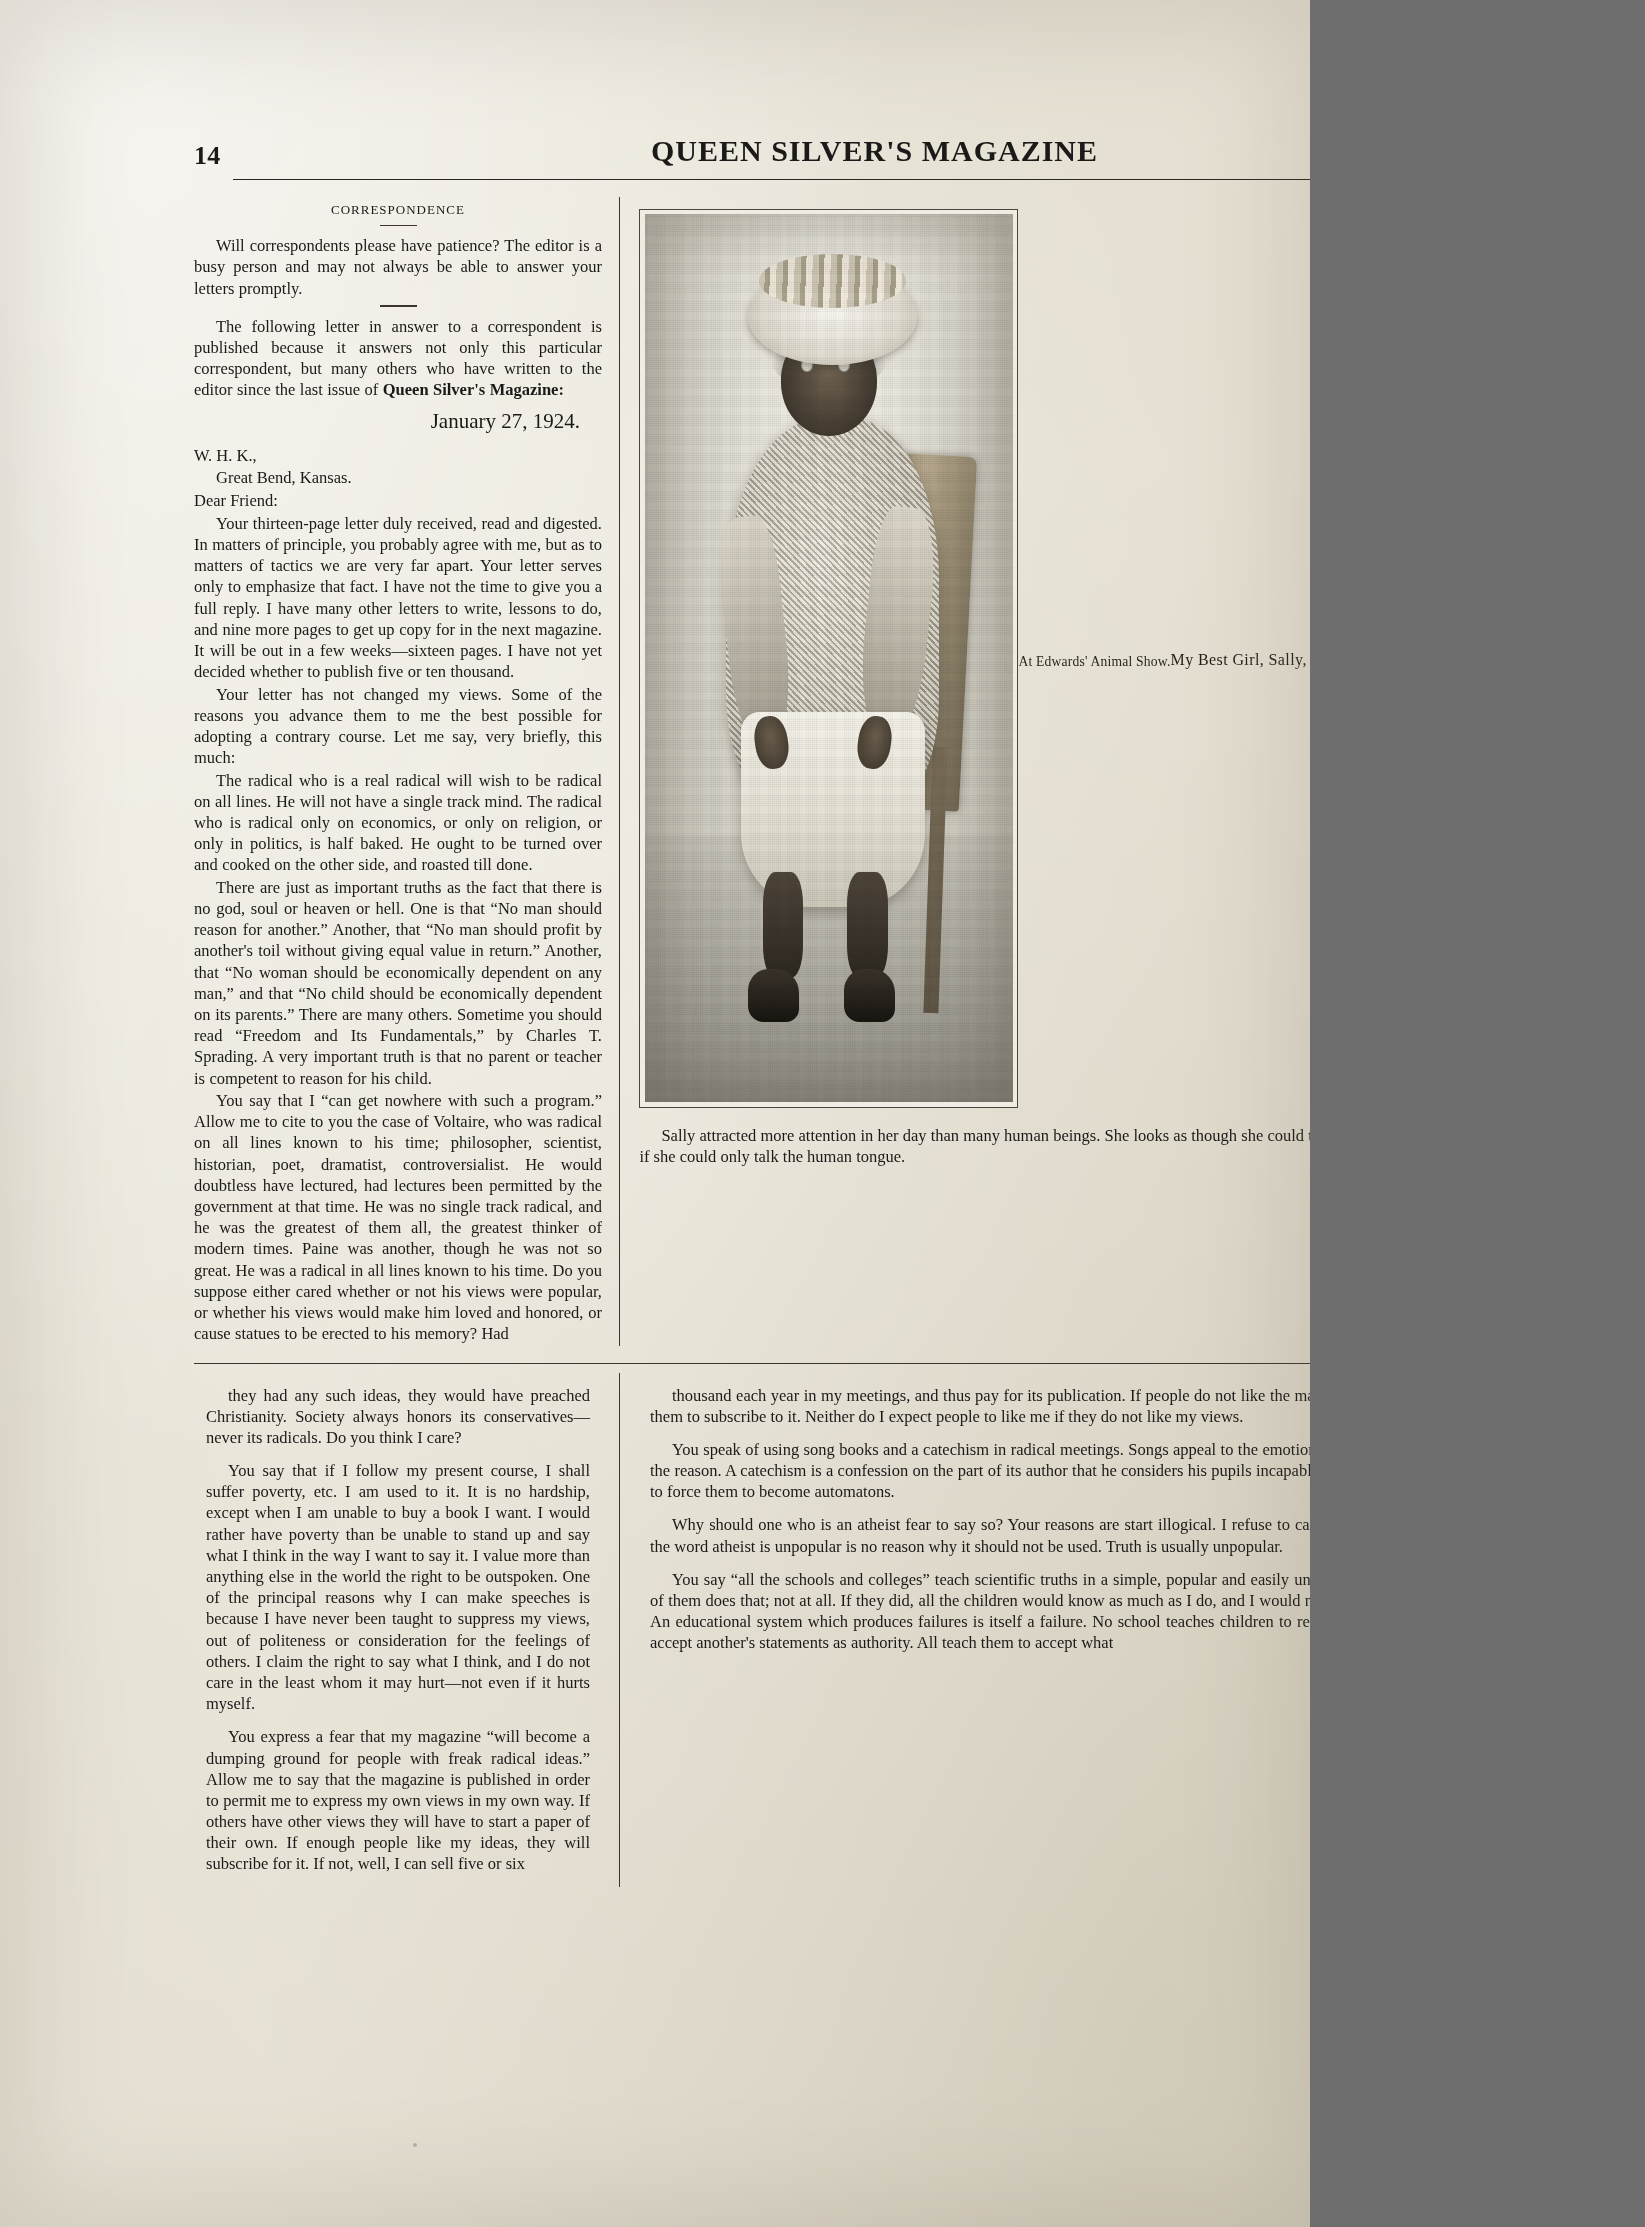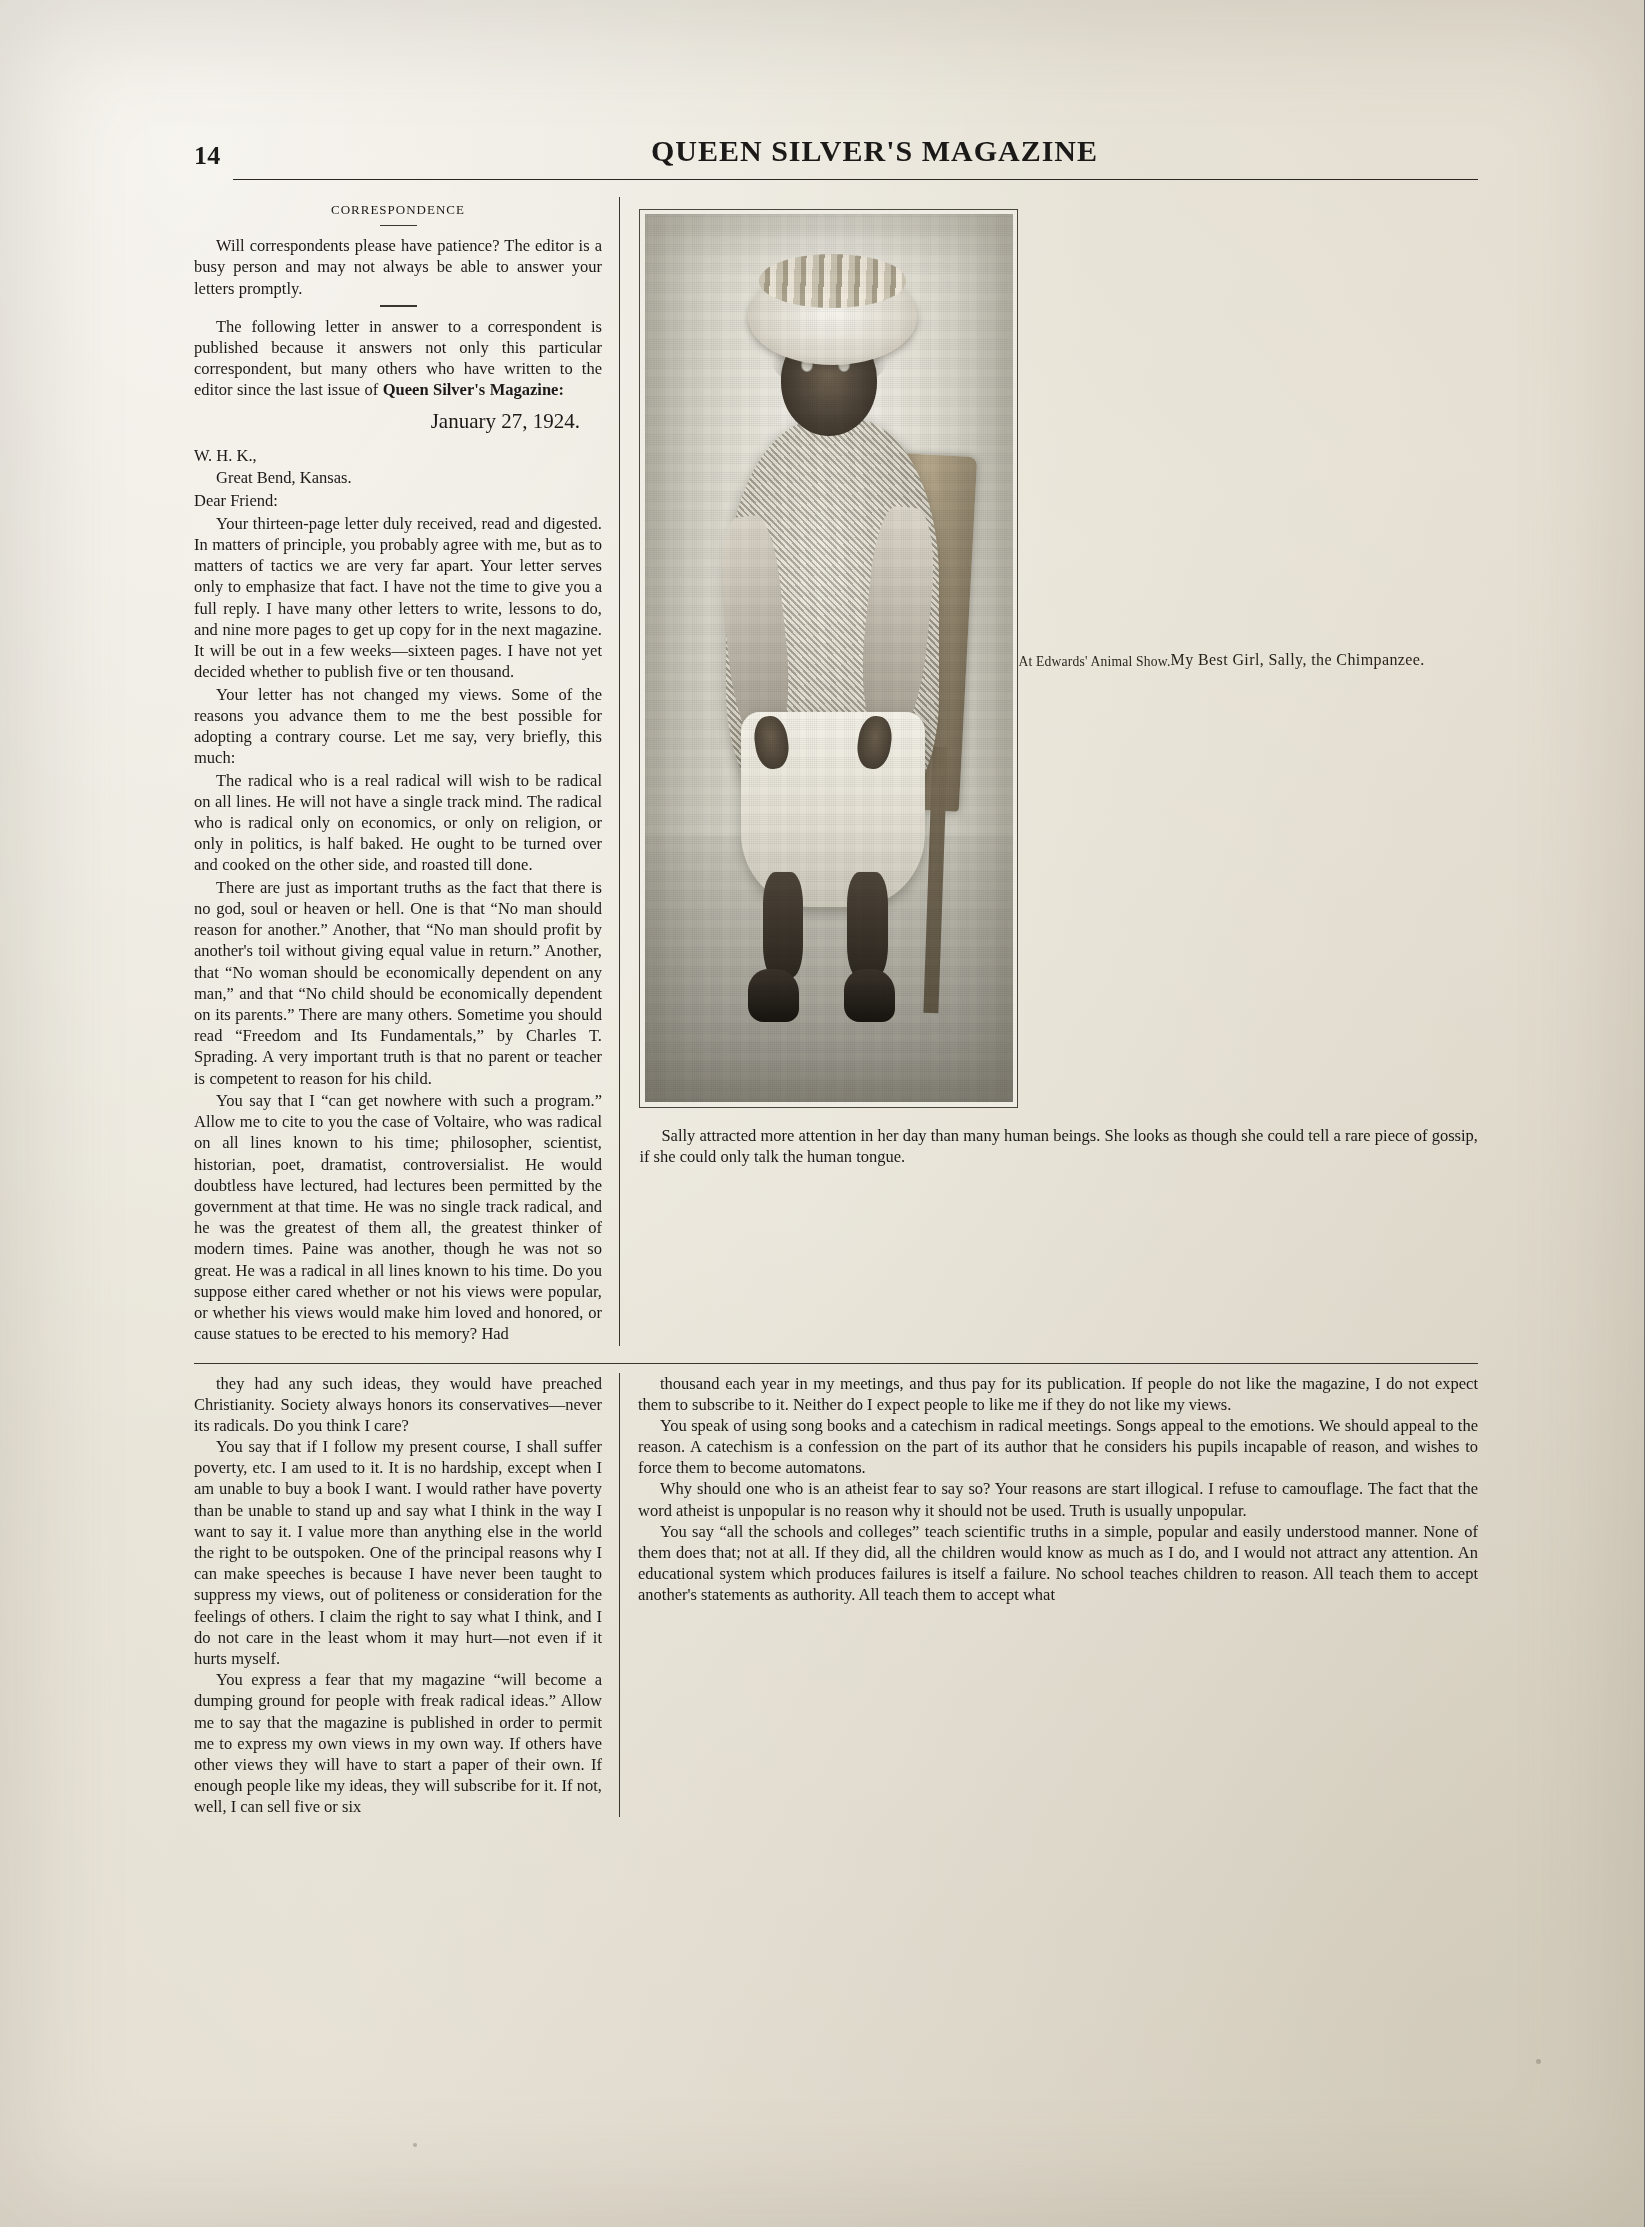--- a/index.html
+++ b/index.html
@@ -2,21 +2,21 @@
 <html style="font-size:10.3px"><head>
 <meta charset="utf-8">
 <style>
   html, body {
     margin: 0;
     padding: 0;
     background: #6e6e6e;
   }
   .page {
     position: relative;
-    width: 1644px;
+    width: 1310px;
     height: 2227px;
     background: #fdba74;
     overflow: hidden;
     font-family: "Liberation Serif", serif;
     color: #1b1a18;
   }
   
   .paper-tint {
     position: absolute;
     inset: 0;
@@ -358,21 +358,21 @@
     width: 426px;
     box-sizing: border-box;
   }
   .lcol.c1 { padding-right: 17px; border-right: 1.3px solid #3a362f; }
   .lcol.c3 { padding-left: 18px; flex: 1; }
   .lower p {
     font-size: 16.5px;
     line-height: 1.285;
     text-align: justify;
     text-indent: 22px;
-    margin: 0;
+    margin: 12px;
   }
   .speck {
     position: absolute;
     background: #8a8377;
     border-radius: 50%;
     opacity: 0.5;
   }
 </style>
 </head>
 <body>

